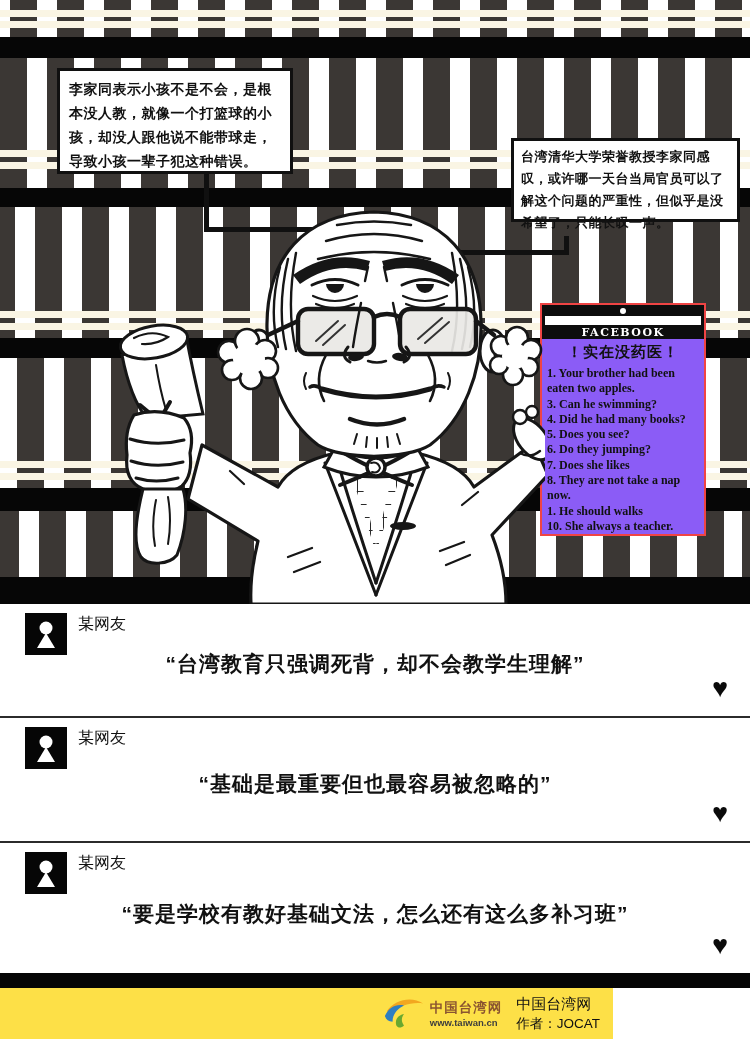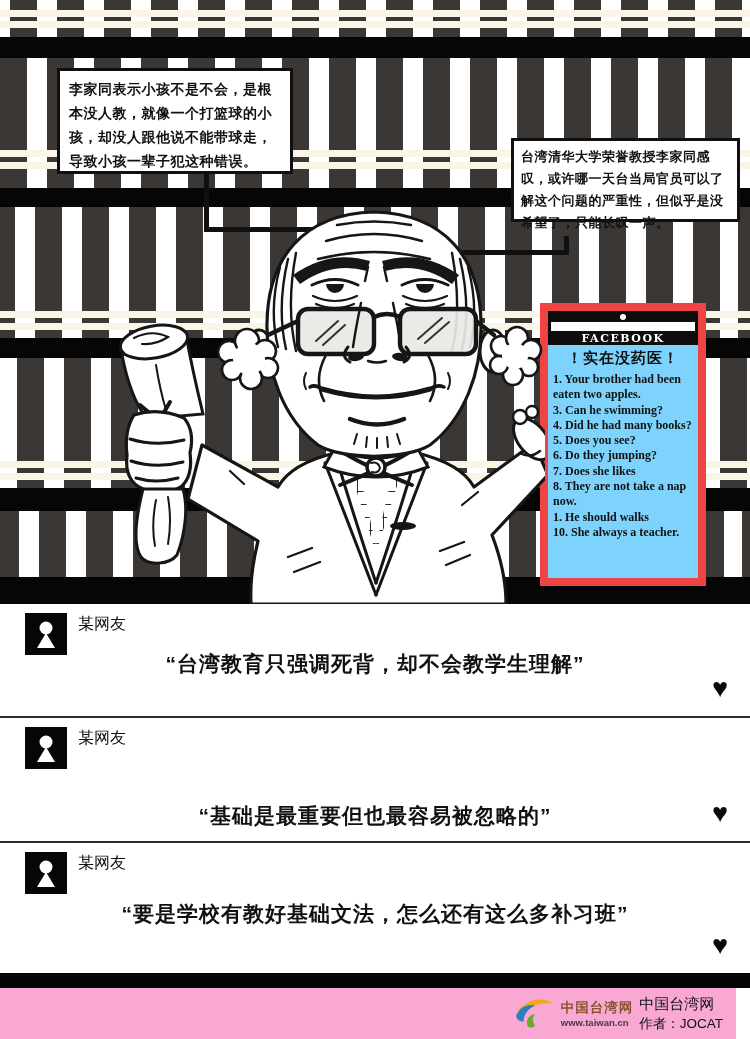--- a/index.html
+++ b/index.html
@@ -17,22 +17,22 @@
   .connector { position:absolute; background:#101010; z-index:2; }
 
   .speech { position:absolute; background:#fff; border:3px solid #101010; z-index:3;
             font-weight:600; letter-spacing:.5px; }
   .speech1 { left:57px; top:68px; width:236px; height:106px; padding:6px 9px 0;
              font-size:14px; line-height:24px; }
   .speech2 { left:511px; top:138px; width:229px; height:84px; padding:5px 7px 0;
              font-size:13px; line-height:22px; }
 
   
-  .board { position:absolute; left:540px; top:303px; width:166px; height:283px;
-           background:#7dd3fc; border:8px solid #ef4444; z-index:3; }
+  .board { position:absolute; left:540px; top:303px; width:166px; height:233px;
+           background:#8b5cf6; border:2px solid #ef4444; z-index:3; }
   .board-top { position:relative; height:34px; background:#0d0d0d; }
   .board-dot { position:absolute; top:3px; left:50%; margin-left:-3px; width:6px; height:6px;
                border-radius:50%; background:#fff; }
   .board-bar { position:absolute; top:11px; left:3px; right:3px; height:9px; background:#fff; }
   .board-fb  { position:absolute; bottom:0; width:100%; text-align:center; color:#fff;
                font-family:"DejaVu Serif", serif; font-weight:bold; font-size:11px;
                letter-spacing:1.5px; }
   .board-body { padding:2px 5px 0; }
   .board-title { text-align:center; font-size:15px; font-weight:bold; letter-spacing:1px;
                  margin:2px 0 4px; }
@@ -43,29 +43,29 @@
 
   
   .comments { position:relative; width:750px; background:#fff; }
   .comment-row { position:relative; border-bottom:2px solid #2b2b2b; }
   .comment-row:last-child { border-bottom:none; }
   .row1 { height:114px; } .row2 { height:125px; } .row3 { height:130px; }
   .avatar { position:absolute; left:25px; top:9px; width:42px; height:42px; background:#060606; }
   .user { position:absolute; left:78px; top:10px; font-size:16px; font-weight:500; }
   .quote { position:absolute; left:0; width:100%; top:46px; text-align:center;
            font-size:21px; font-weight:bold; letter-spacing:1px; }
-  .row2 .quote { top:52px;margin-top:32px; } .row3 .quote { top:57px; }
+  .row2 .quote { top:52px; } .row3 .quote { top:57px; }
   .heart { position:absolute; right:22px; bottom:14px; font-size:27px; color:#0a0a0a;
            line-height:1; cursor:pointer; }
 
   .black-band { width:750px; height:15px; background:#050505; }
 
   
-  .footer { width:736px; height:51px; display:flex; align-items:center;
-            justify-content:flex-end; gap:6px; padding-right:13px; background:#f9a8d4; }
+  .footer { width:613px; height:51px; display:flex; align-items:center;
+            justify-content:flex-end; gap:14px; padding-right:13px; background:#fde047; }
   .logo { display:flex; align-items:center; gap:5px; }
   .logo-text .cn { font-size:13.5px; font-weight:bold; color:#8a5430; letter-spacing:1px;
                    font-family:"Liberation Serif", serif; }
   .logo-text .url { font-size:9.5px; font-weight:bold; color:#3e3e3e; }
   .credit { text-align:left; line-height:1.35; }
   .credit .site { font-size:15px; }
   .credit .author { font-size:13.5px; }
 </style>
 </head>
 <body>

